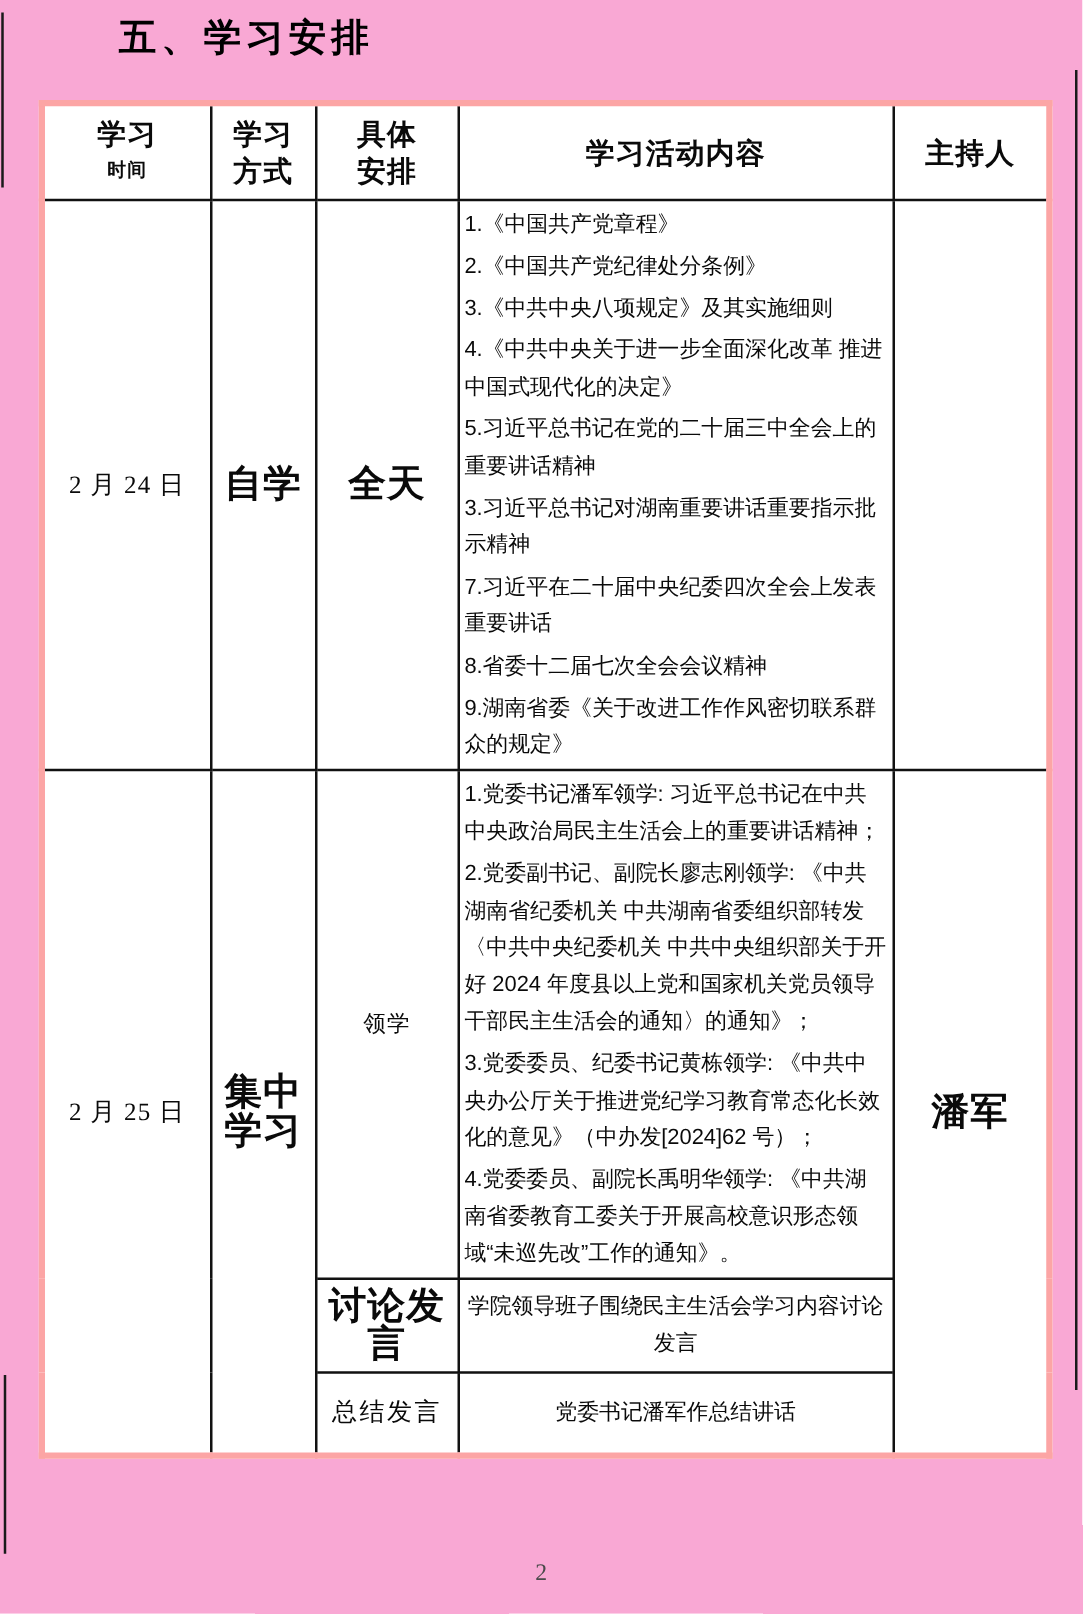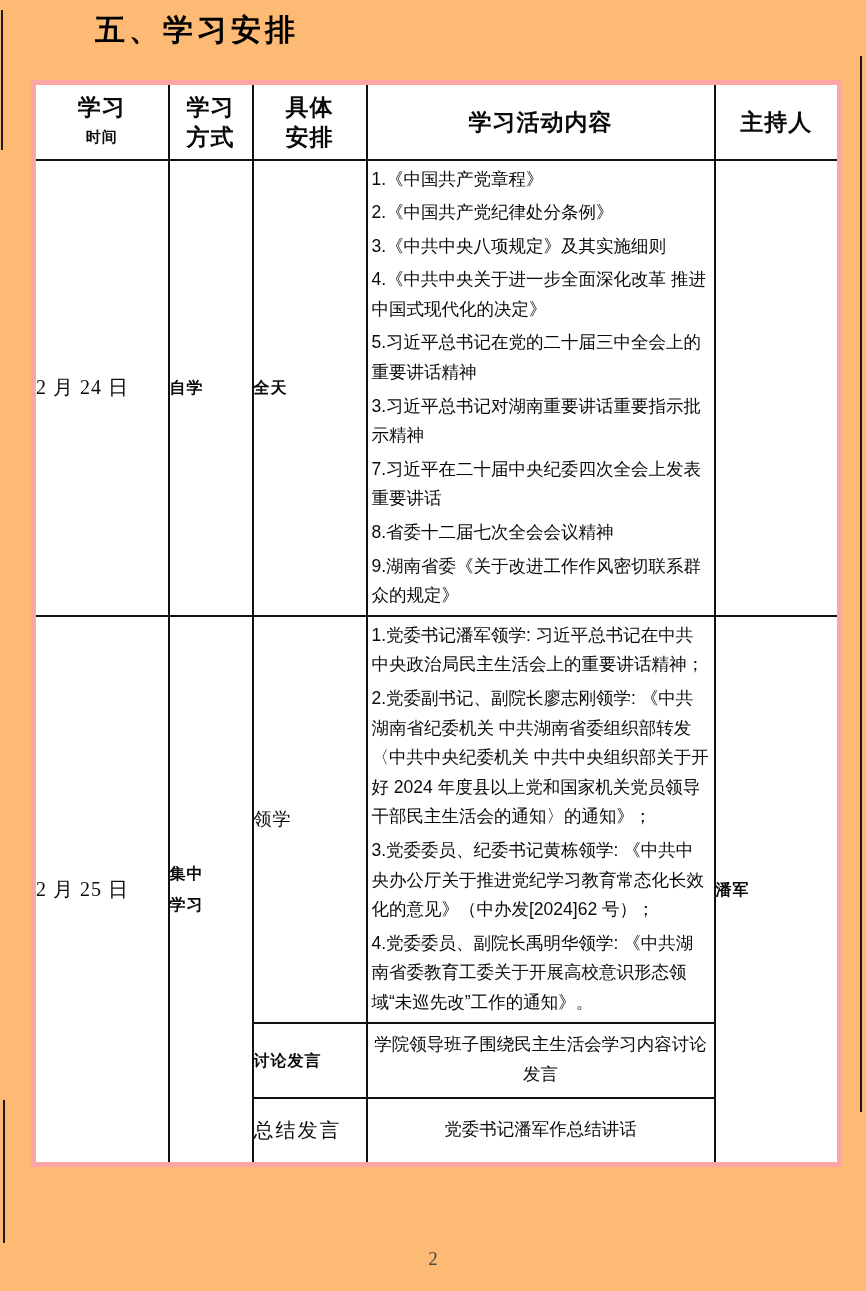--- a/index.html
+++ b/index.html
@@ -1,19 +1,19 @@
 <!DOCTYPE html>
 <html><head>
 <meta charset="utf-8">
 <style>
   html,body{margin:0;padding:0;background:#ffffff;}
   .page{
     position:relative;
     width:866px;height:1291px;
-    background:#fdba74;
+    background:#f9a8d4;
     font-family:"Liberation Sans",sans-serif;
     color:#0a0a0a;
     overflow:hidden;
   }
   
   .artifact{position:absolute;background:#1a1a1a;}
   .a-left-top{left:1px;top:10px;width:2px;height:140px;}
   .a-left-bottom{left:3px;top:1100px;width:2px;height:143px;}
   .a-right{left:860px;top:56px;width:2px;height:1056px;}
 
@@ -54,29 +54,29 @@
   th.hcell{
     font-weight:700;
     font-size:23px;
     line-height:30px;
     text-align:center;
     vertical-align:middle;
     letter-spacing:1px;
   }
   th.hcell .h-sub-small{font-size:15px;}
 
-  td.center{text-align:left;vertical-align:middle;}
+  td.center{text-align:center;vertical-align:middle;}
   td.date{
     font-family:"Liberation Serif",serif;
     font-size:20px;
     letter-spacing:1px;
     white-space:nowrap;
   }
   td.label{
-    font-size:16px;
+    font-size:30px;
     font-weight:600;
     line-height:31px;
     letter-spacing:1px;
   }
   td.lead-label{font-weight:500;font-size:18px;}
   td.sum-label{font-weight:500;font-size:20px;letter-spacing:2px;}
 
   td.content{
     text-align:left;
     vertical-align:top;

